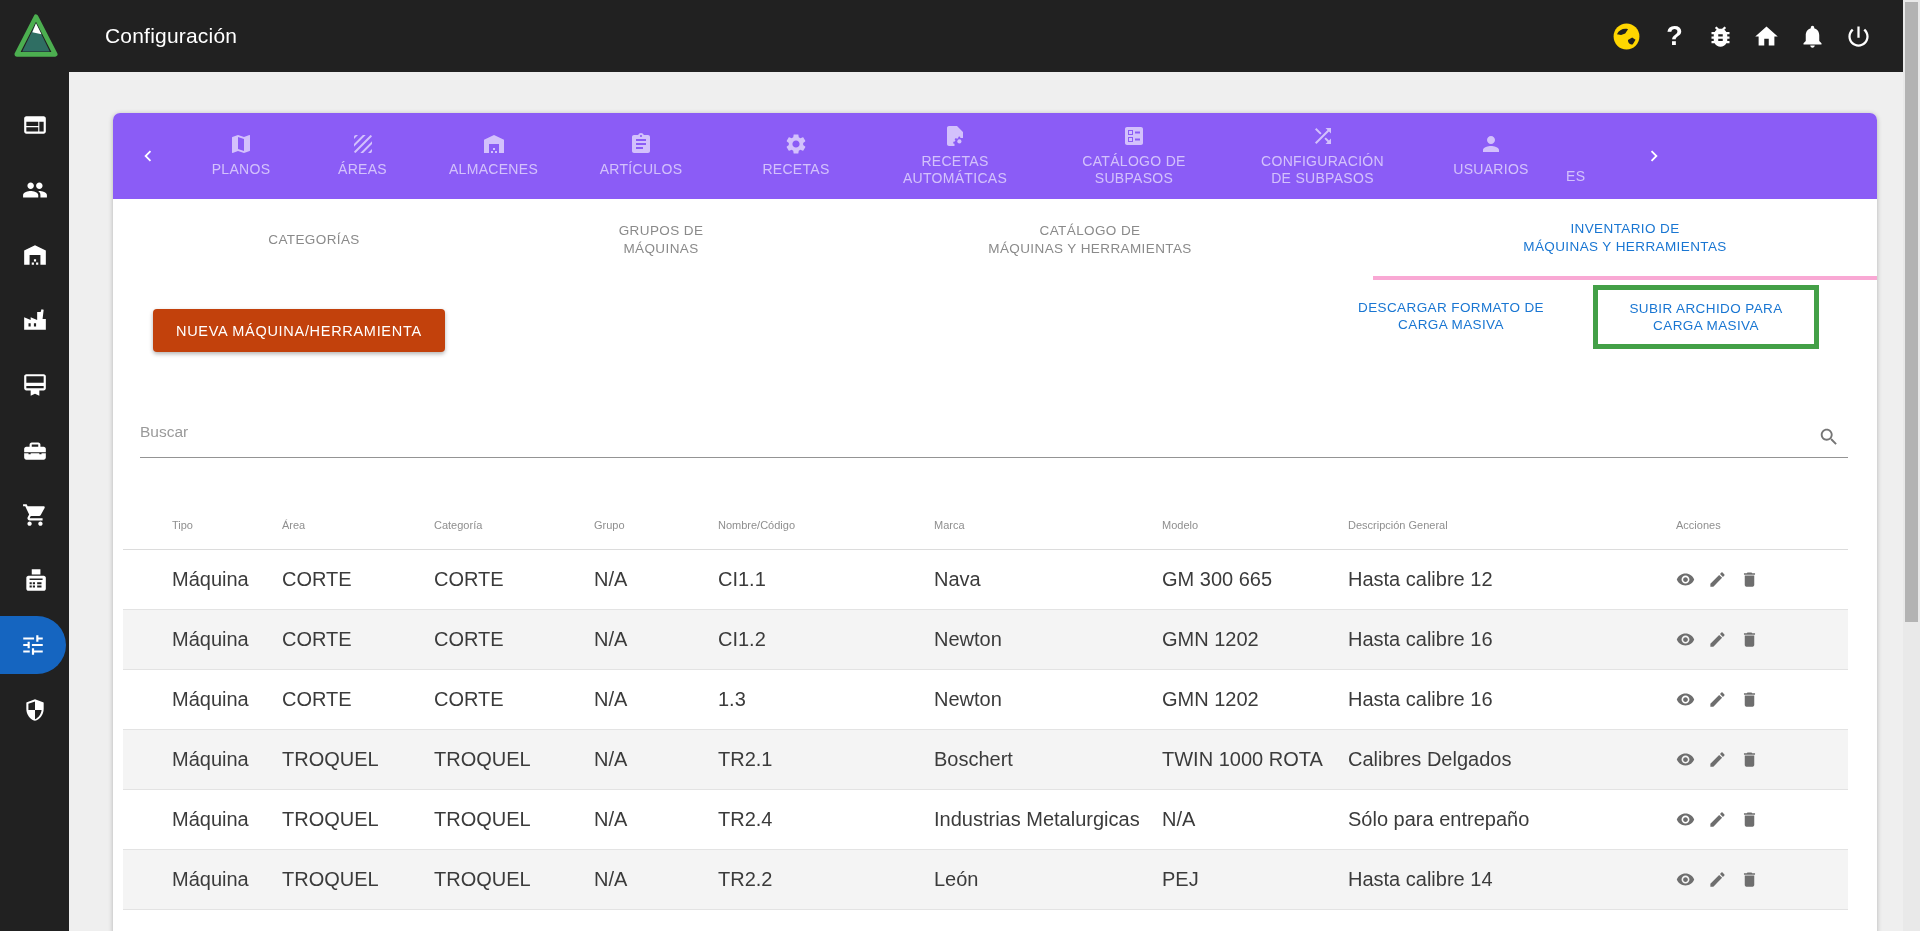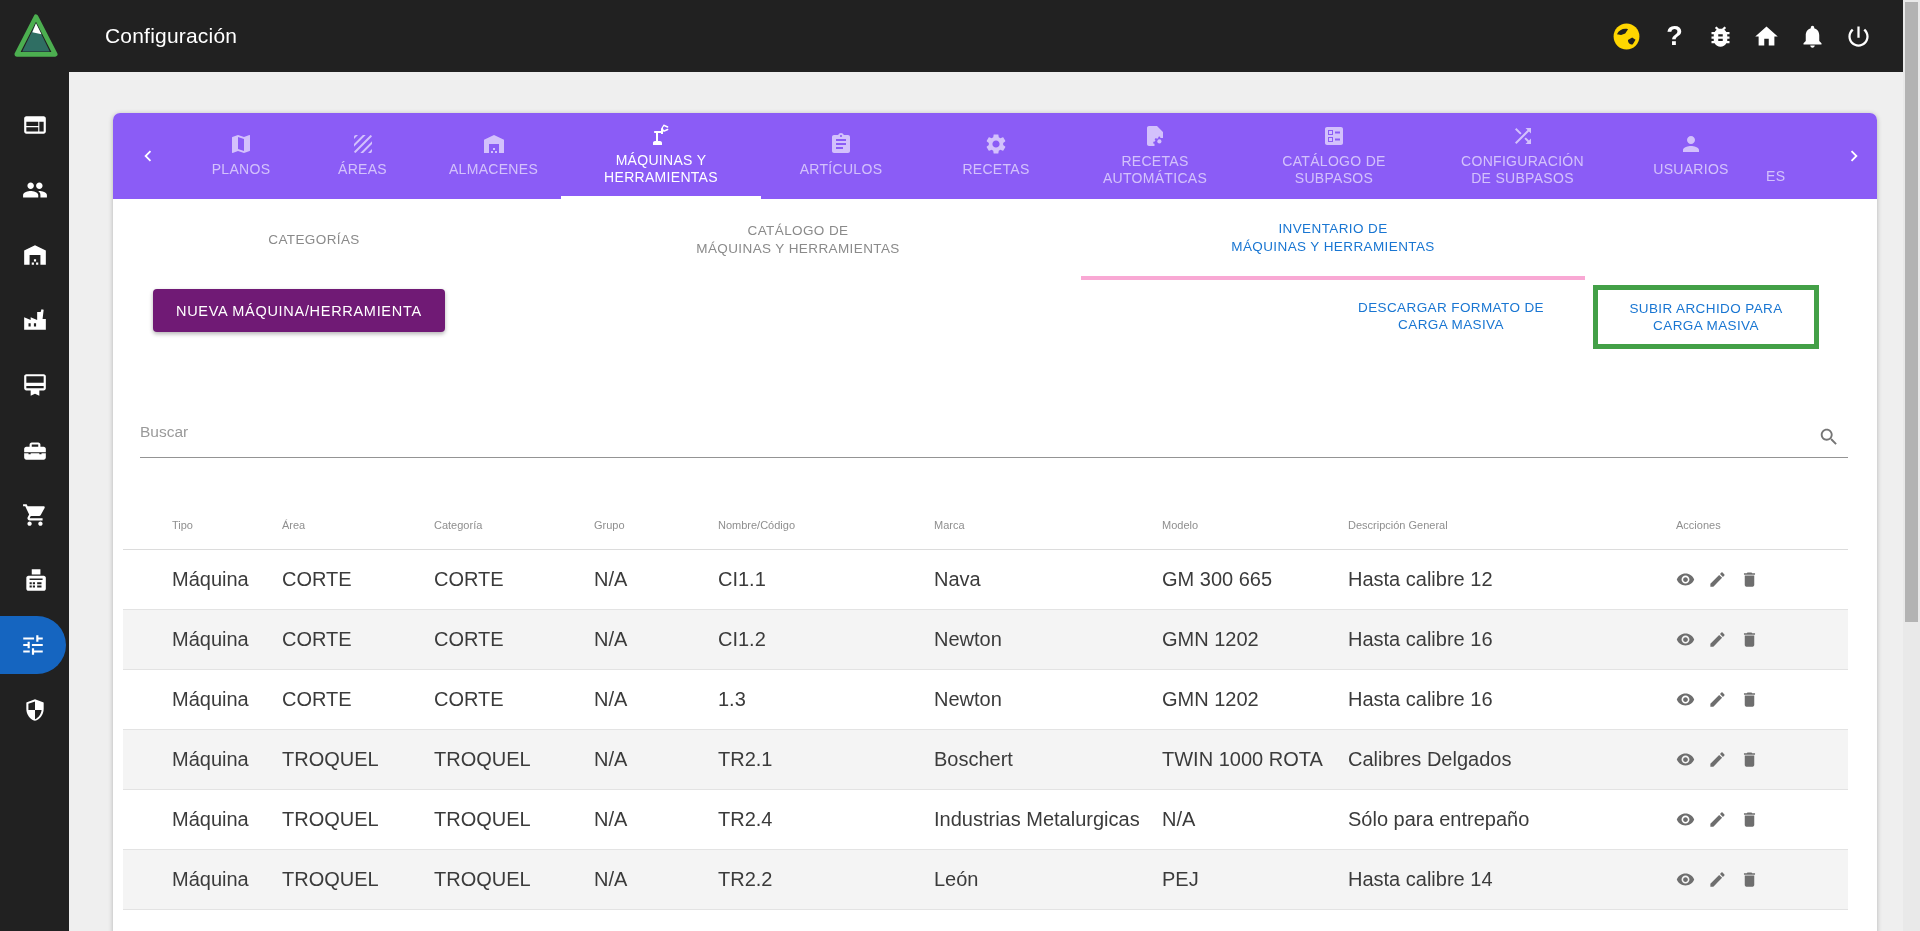--- a/index.html
+++ b/index.html
@@ -49,21 +49,21 @@
   .w11{width:60px; overflow:hidden; align-items:flex-start; padding-top:42px;}
 
   
   .subtabs { position:absolute; left:0; top:86px; width:1764px; height:81px; display:flex; }
   .subtab { display:flex; align-items:center; justify-content:center; text-align:center; cursor:pointer;
             font-size:13.5px; letter-spacing:.4px; color:#8a8a8a; white-space:pre-line; line-height:18px; }
   .subtab.active { color:#1976D2; border-bottom:4px solid #f9a8d4; }
   .st1{width:402px}.st2{width:292px}.st3{width:566px}.st4{width:504px}
 
   
-  .btn-new { position:absolute; left:40px; top:176px; height:43px; padding:12px 23px; background:#701a75; color:#fff;
+  .btn-new { position:absolute; left:40px; top:196px; height:43px; padding:12px 23px; background:#c2410c; color:#fff;
              border:none; border-radius:4px; font-size:14.5px; letter-spacing:.7px; cursor:pointer;
              box-shadow:0 2px 4px rgba(0,0,0,.3); font-family:inherit; }
   .links { position:absolute; right:58px; top:172px; display:flex; align-items:flex-start; gap:14px; }
   .link-download { width:256px; padding-top:14px; color:#1976D2; font-size:13.5px; letter-spacing:.4px;
                    text-align:center; white-space:pre-line; line-height:17px; cursor:pointer; }
   .link-upload-box { width:226px; border:5px solid #43A047; padding:10px 13px; cursor:pointer; background:#fff; }
   .link-upload-box .txt { color:#1976D2; font-size:13.5px; letter-spacing:.4px; text-align:center;
                           white-space:pre-line; line-height:17px; }
 
   
@@ -204,27 +204,20 @@
             <path d="M19.51 3.08 3.08 19.51c.09.34.27.65.51.9.25.24.56.42.9.51L20.93 4.49c-.19-.69-.73-1.23-1.42-1.41zM11.88 3 3 11.88v2.83L14.71 3h-2.83zM5 3c-1.1 0-2 .9-2 2v2l4-4H5zm14 18c.55 0 1.05-.22 1.41-.59.37-.36.59-.86.59-1.41v-2l-4 4h2zm-9.71 0h2.83L21 12.12V9.29L9.29 21z"></path>
           </svg>
         <span class="tab-label">ÁREAS</span>
       </div>
       <div class="tab w3">
         <svg viewBox="0 0 24 24">
             <path d="M12 3 2 7.8V21h5v-9h10v9h5V7.8L12 3zM9 21v-2h2v2H9zm2-3v-2h2v2h-2zm2 3v-2h2v2h-2z"></path>
           </svg>
         <span class="tab-label">ALMACENES</span>
       </div>
-      <div class="tab w4 active">
-        <svg viewBox="0 0 24 24">
-            <path d="M14.3 1.9c.3-.3.75-.38 1.13-.2l3.55 1.66c.37.17.54.62.36 1-.17.37-.62.54-1 .36l-3.2-1.49L14 4.4v1.5l1.3 1.3 3.04-1.42c.38-.18.83-.01 1 .36.18.38.01.83-.36 1l-3.55 1.66c-.38.18-.83.1-1.13-.2l-.3-.3V11h-2V5.9c0-.27.11-.52.3-.71L14.3 1.9zM6 8h6v2H9v8h2c1.1 0 2 .9 2 2v2H4v-2c0-1.1.9-2 2-2h1v-8H6c-.55 0-1-.45-1-1s.45-1 1-1z"></path>
-          </svg>
-        <span class="tab-label">MÁQUINAS Y
-HERRAMIENTAS</span>
-      </div>
       <div class="tab w5">
         <svg viewBox="0 0 24 24">
             <path d="M19 3h-4.18C14.4 1.84 13.3 1 12 1c-1.3 0-2.4.84-2.82 2H5c-1.1 0-2 .9-2 2v14c0 1.1.9 2 2 2h14c1.1 0 2-.9 2-2V5c0-1.1-.9-2-2-2zm-7 0c.55 0 1 .45 1 1s-.45 1-1 1-1-.45-1-1 .45-1 1-1zm2 14H7v-2h7v2zm3-4H7v-2h10v2zm0-4H7V7h10v2z"></path>
           </svg>
         <span class="tab-label">ARTÍCULOS</span>
       </div>
       <div class="tab w6">
         <svg viewBox="0 0 24 24">
             <path d="M19.14 12.94c.04-.3.06-.61.06-.94 0-.32-.02-.64-.07-.94l2.03-1.58c.18-.14.23-.41.12-.61l-1.92-3.32c-.12-.22-.37-.29-.59-.22l-2.39.96c-.5-.38-1.03-.7-1.62-.94l-.36-2.54c-.04-.24-.24-.41-.48-.41h-3.84c-.24 0-.43.17-.47.41l-.36 2.54c-.59.24-1.13.57-1.62.94l-2.39-.96c-.22-.08-.47 0-.59.22L2.74 8.87c-.12.21-.08.47.12.61l2.03 1.58c-.05.3-.09.63-.09.94s.02.64.07.94l-2.03 1.58c-.18.14-.23.41-.12.61l1.92 3.32c.12.22.37.29.59.22l2.39-.96c.5.38 1.03.7 1.62.94l.36 2.54c.05.24.24.41.48.41h3.84c.24 0 .44-.17.47-.41l.36-2.54c.59-.24 1.13-.56 1.62-.94l2.39.96c.22.08.47 0 .59-.22l1.92-3.32c.12-.22.07-.47-.12-.61l-2.01-1.58zM12 15.6c-1.98 0-3.6-1.62-3.6-3.6s1.62-3.6 3.6-3.6 3.6 1.62 3.6 3.6-1.62 3.6-3.6 3.6z"></path>
           </svg>
@@ -264,20 +257,22 @@
       </div>
       <div class="tab-scroll-btn">
         <svg viewBox="0 0 24 24">
             <path d="M8.59 16.59 10 18l6-6-6-6-1.41 1.41L13.17 12z"></path>
           </svg>
       </div>
     </div>
 
     <div class="subtabs">
       <div class="subtab st1">CATEGORÍAS</div>
+      <div class="subtab st2">GRUPOS DE
+MÁQUINAS</div>
       <div class="subtab st3">CATÁLOGO DE
 MÁQUINAS Y HERRAMIENTAS</div>
       <div class="subtab st4 active">INVENTARIO DE
 MÁQUINAS Y HERRAMIENTAS</div>
     </div>
 
     <button class="btn-new">NUEVA MÁQUINA/HERRAMIENTA</button>
     <div class="links">
       <div class="link-download">DESCARGAR FORMATO DE
 CARGA MASIVA</div>

